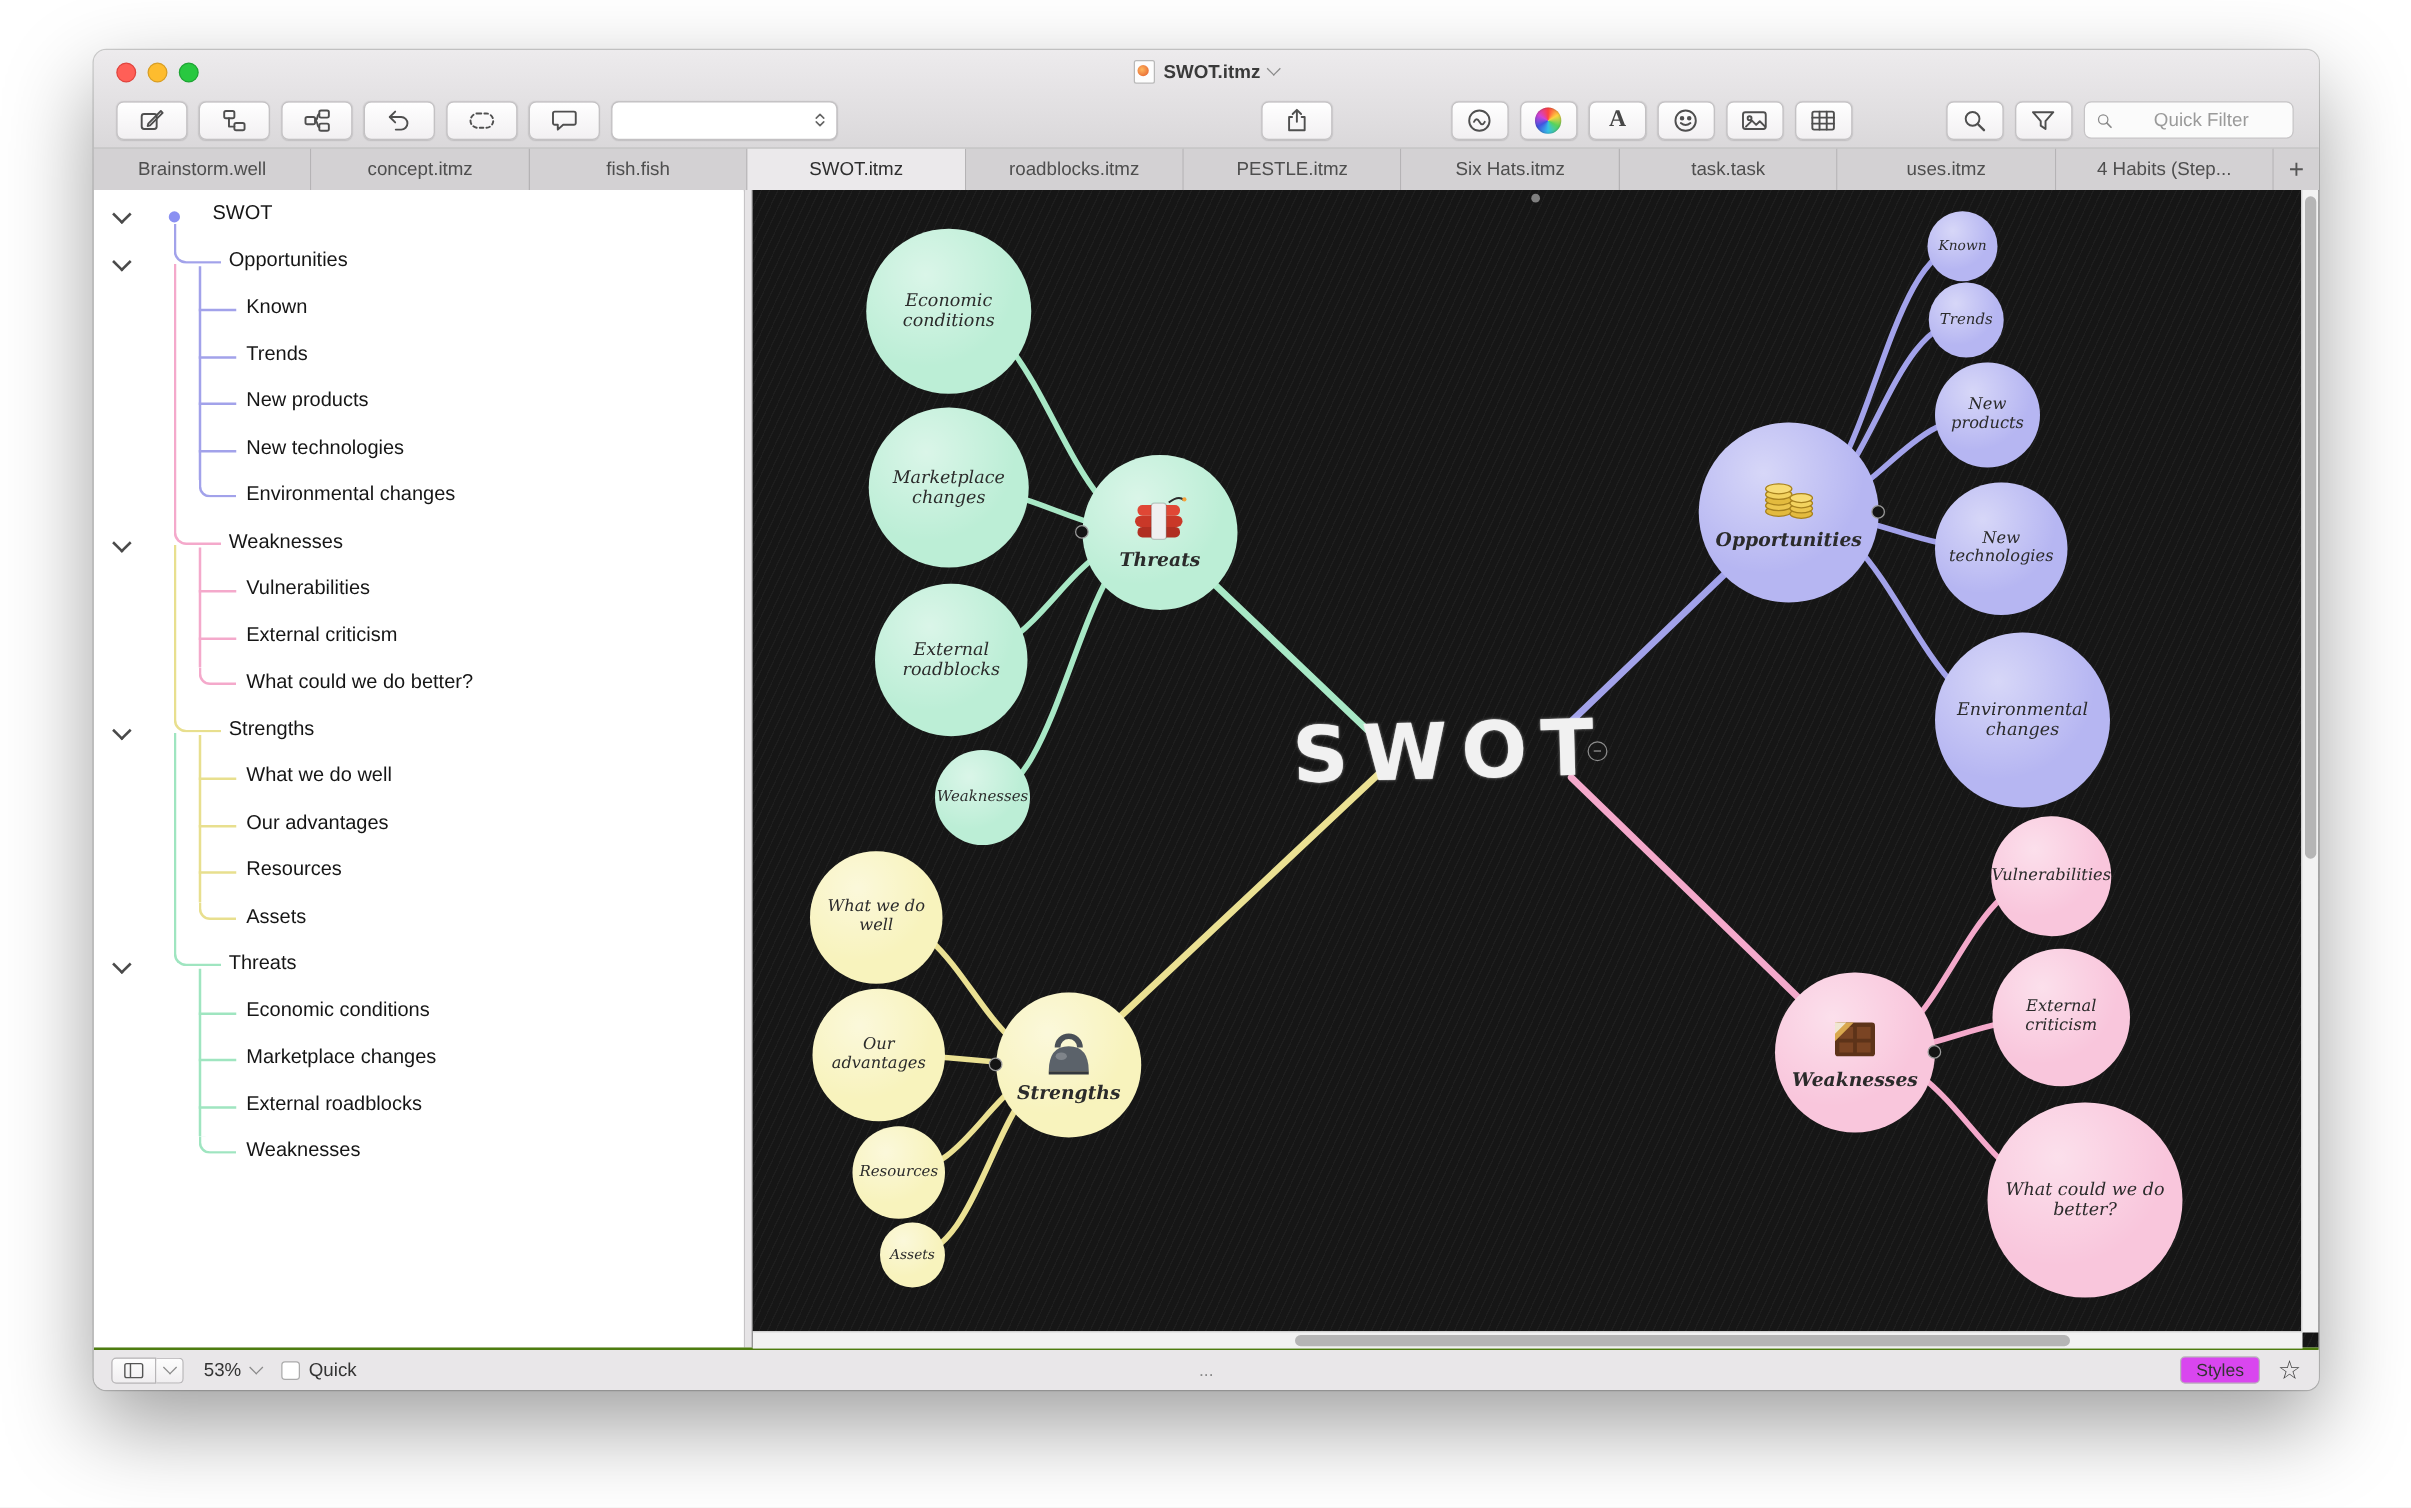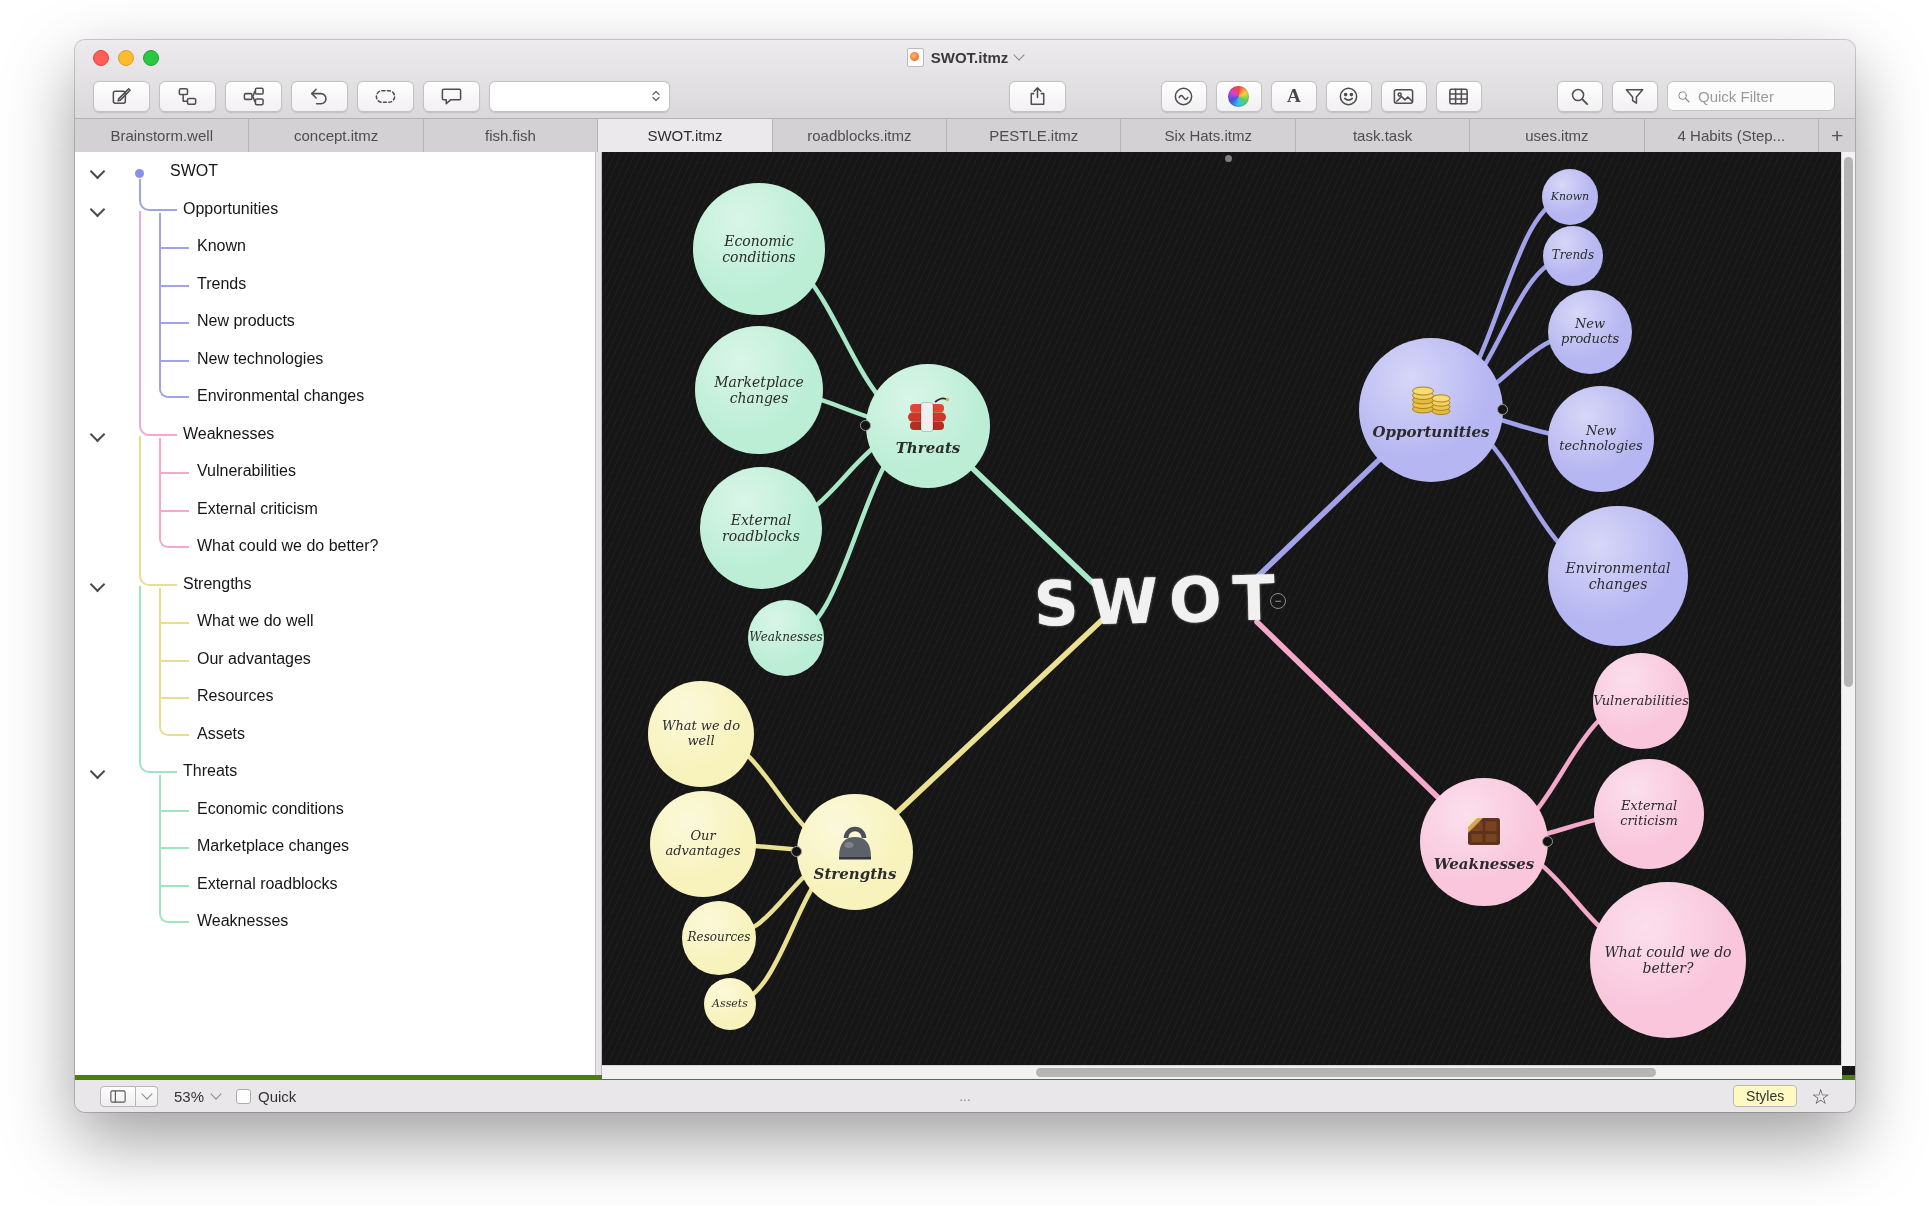--- a/index.html
+++ b/index.html
@@ -30,21 +30,21 @@
              display:flex;align-items:center;justify-content:flex-end;padding-right:4px;margin-right:9px;
              box-shadow:0 .5px 1px rgba(0,0,0,.12);}
   .tb-select svg{stroke:#666;fill:none;stroke-width:1.7;stroke-linecap:round;stroke-linejoin:round;}
   .colorwheel{width:21px;height:21px;border-radius:50%;
               background:conic-gradient(#ff4040,#ffd23f,#58d35c,#35c1e8,#4253e0,#d043d8,#ff4040);
               box-shadow:inset 0 0 2px rgba(0,0,0,.35);}
   .fonts-a{font-size:19px;font-weight:700;color:#474747;font-family:"Liberation Serif",serif;}
   .tb-field{height:30px;width:176px;margin-left:auto;margin-right:2px;border:1px solid #c6c4c6;border-radius:6px;
             background:#fbfbfb;display:flex;align-items:center;padding:0 8px;box-sizing:border-box;gap:5px;}
   .tb-field svg{stroke:#8a8a8a;fill:none;stroke-width:1.6;stroke-linecap:round;flex:none;}
-  .qf-input{border:none;outline:none;background:transparent;font-size:15px;color:#444;width:100%;font-family:"Liberation Sans",sans-serif;}
+  .qf-input{border:none;outline:none;background:transparent;font-size:15px;color:#444;width:100%;font-family:"Liberation Sans",sans-serif;text-align:center;}
   .qf-input::placeholder{color:#9a9a9a;}
   
   .tabbar{height:33px;display:flex;background:#cfcdcf;border-bottom:1px solid #aeacae;}
   .tab{flex:1;display:flex;align-items:center;justify-content:center;font-size:15px;color:#4e4e4e;
        border-right:1px solid #b5b3b5;background:#d3d1d3;white-space:nowrap;overflow:hidden;}
   .tab.active{background:#ebe9eb;color:#2e2e2e;}
   .tab-add{width:36px;flex:none;display:flex;align-items:center;justify-content:center;font-size:21px;color:#555;background:#d3d1d3;}
   
   .content{position:absolute;top:112px;bottom:33px;left:0;right:0;display:flex;}
   .sidebar{width:520px;flex:none;background:#ffffff;position:relative;overflow:hidden;}
@@ -72,33 +72,33 @@
   .mm-dot{position:absolute;width:9px;height:9px;border-radius:50%;background:#141414;border:1.6px solid #9b9b9b;z-index:3;box-sizing:content-box;}
   .mm-handle{position:absolute;width:16px;height:16px;border-radius:50%;border:1.6px solid #8d8d8d;background:rgba(25,25,25,.55);
              color:#a5a5a5;z-index:3;display:flex;align-items:center;justify-content:center;font-size:12px;line-height:1;box-sizing:border-box;}
   .top-dot{position:absolute;width:7px;height:7px;border-radius:50%;background:#7f7f7f;z-index:3;}
   
   .vscroll{position:absolute;top:0;bottom:13px;right:0;width:13px;background:#f2f2f2;border-left:1px solid #d8d8d8;z-index:5;}
   .vthumb{position:absolute;left:2px;right:2px;top:5px;height:58%;background:#b5b5b5;border-radius:5px;}
   .hscroll{position:absolute;left:0;right:13px;bottom:0;height:13px;background:#f2f2f2;border-top:1px solid #d8d8d8;z-index:5;}
   .hthumb{position:absolute;top:2px;bottom:2px;left:35%;width:50%;background:#b5b5b5;border-radius:5px;}
   
-  .statusbar{position:absolute;left:0;right:0;bottom:0;height:32px;background:#e9e7e9;border-top:5px solid #4d7c0f;
-             display:flex;align-items:center;padding:0 25px;gap:16px;font-size:15px;color:#333;}
+  .statusbar{position:absolute;left:0;right:0;bottom:0;height:32px;background:#e9e7e9;border-top:2px solid #4d7c0f;
+             display:flex;align-items:center;padding:0 14px;gap:16px;font-size:15px;color:#333;}
   .view-ctl{display:flex;align-items:center;}
   .vc-seg{height:21px;border:1px solid #b7b5b7;background:linear-gradient(#fdfdfd,#f0eef0);display:flex;align-items:center;justify-content:center;box-sizing:border-box;}
   .vc-seg.a{width:36px;border-radius:4px 0 0 4px;}
   .vc-seg.b{width:22px;border-radius:0 4px 4px 0;border-left:none;}
   .vc-seg svg{stroke:#555;fill:none;stroke-width:1.5;}
   .zoom{display:flex;align-items:center;gap:8px;}
   .focus{display:flex;align-items:center;gap:7px;}
   .cb{width:15px;height:15px;border:1px solid #ababab;border-radius:3px;background:#fff;box-sizing:border-box;}
   .sb-center{position:absolute;left:50%;transform:translateX(-50%);color:#888;font-size:14px;}
   .sb-right{margin-left:auto;display:flex;align-items:center;gap:14px;}
-  .styles-btn{font-family:"Liberation Sans",sans-serif;font-size:14px;color:#333;background:#fef9c3;border:1px solid #b9b7b9;border-radius:4px;padding:2px 12px;}
+  .styles-btn{font-family:"Liberation Sans",sans-serif;font-size:14px;color:#333;background:#d946ef;border:1px solid #b9b7b9;border-radius:4px;padding:2px 12px;}
   .star{font-size:21px;color:#444;line-height:1;}
 </style>
 </head>
 <body>
 
 <div class="window">
 
   <div class="chrome">
     <div class="titlebar">
       <div class="traffic">

